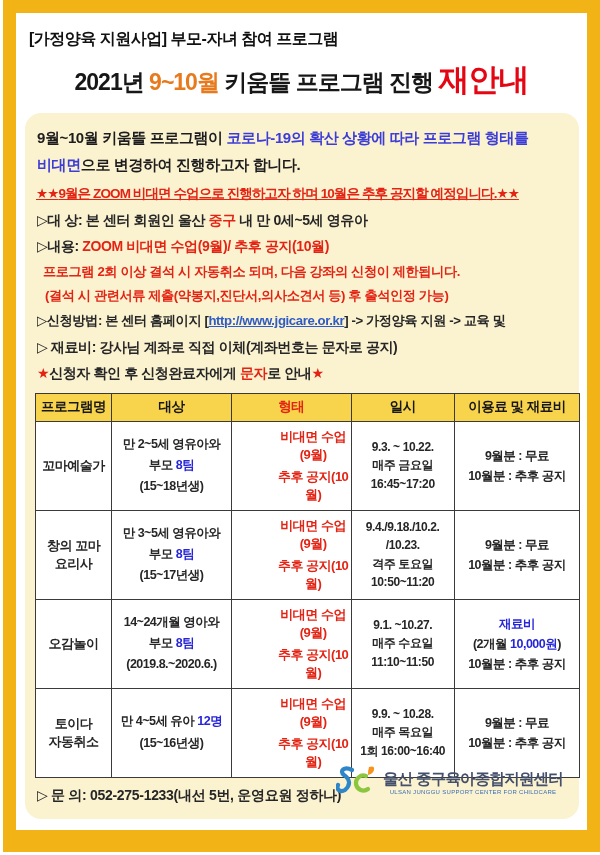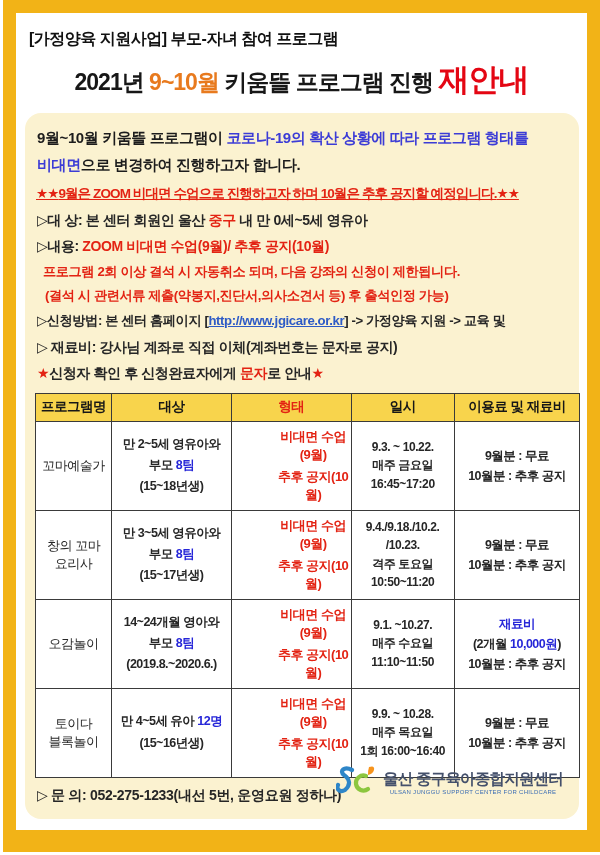--- a/index.html
+++ b/index.html
@@ -63,21 +63,21 @@
     background:#fff;
   }
   table.prog th,table.prog td{
     border:1.6px solid var(--border);text-align:center;vertical-align:middle;
     padding:2px 1px;
   }
   table.prog th{
     background:var(--thead);font-size:13.5px;letter-spacing:-0.5px;height:28px;color:#171717;margin-left:48px;
   }
   table.prog th.h-red{color:var(--red);}
-  td.c-name{font-size:13px;font-weight:normal;letter-spacing:-0.5px;}
+  td.c-name{font-size:13px;font-weight:bold;letter-spacing:-0.5px;}
   td.c-target{font-size:12.5px;font-weight:bold;letter-spacing:-0.5px;line-height:1.7;}
   td.c-form{font-size:13px;font-weight:bold;color:var(--red);letter-spacing:-0.5px;}
   td.c-form .fl{display:block;margin:4px 0;padding-left:44px;}
   td.c-sched{font-size:12px;font-weight:bold;letter-spacing:-0.4px;line-height:1.55;}
   td.c-fee{font-size:12.5px;font-weight:bold;letter-spacing:-0.5px;line-height:1.6;}
   .pre{white-space:pre-line;}
   .bluebold{color:#2626D8;font-weight:bold;}
   .contact{margin:9px 0 6px 4px;font-size:14px;font-weight:bold;letter-spacing:-0.3px;}
   .footer{
     position:absolute;right:24px;bottom:29px;display:flex;align-items:center;gap:7px;z-index:6;text-align:center;
@@ -181,21 +181,21 @@
             </td>
           <td class="c-sched pre">9.1. ~10.27.
 매주 수요일
 11:10~11:50</td>
           <td class="c-fee pre"><span class="bluebold">재료비</span><span>
 (2개월 </span><span class="bluebold">10,000원</span><span>)
 10월분 : 추후 공지</span></td>
         </tr>
         <tr style="height:76px">
           <td class="c-name pre">토이다
-블록놀이</td>
+자동취소</td>
           <td class="c-target pre"><span>만 4~5세 유아 </span><span class="bluebold">12명</span><span>
 (15~16년생)</span></td>
           <td class="c-form">
               <span class="fl">비대면 수업(9월)</span>
               <span class="fl">추후 공지(10월)</span>
             </td>
           <td class="c-sched pre">9.9. ~ 10.28.
 매주 목요일
 1회 16:00~16:40</td>
           <td class="c-fee pre">9월분 : 무료

